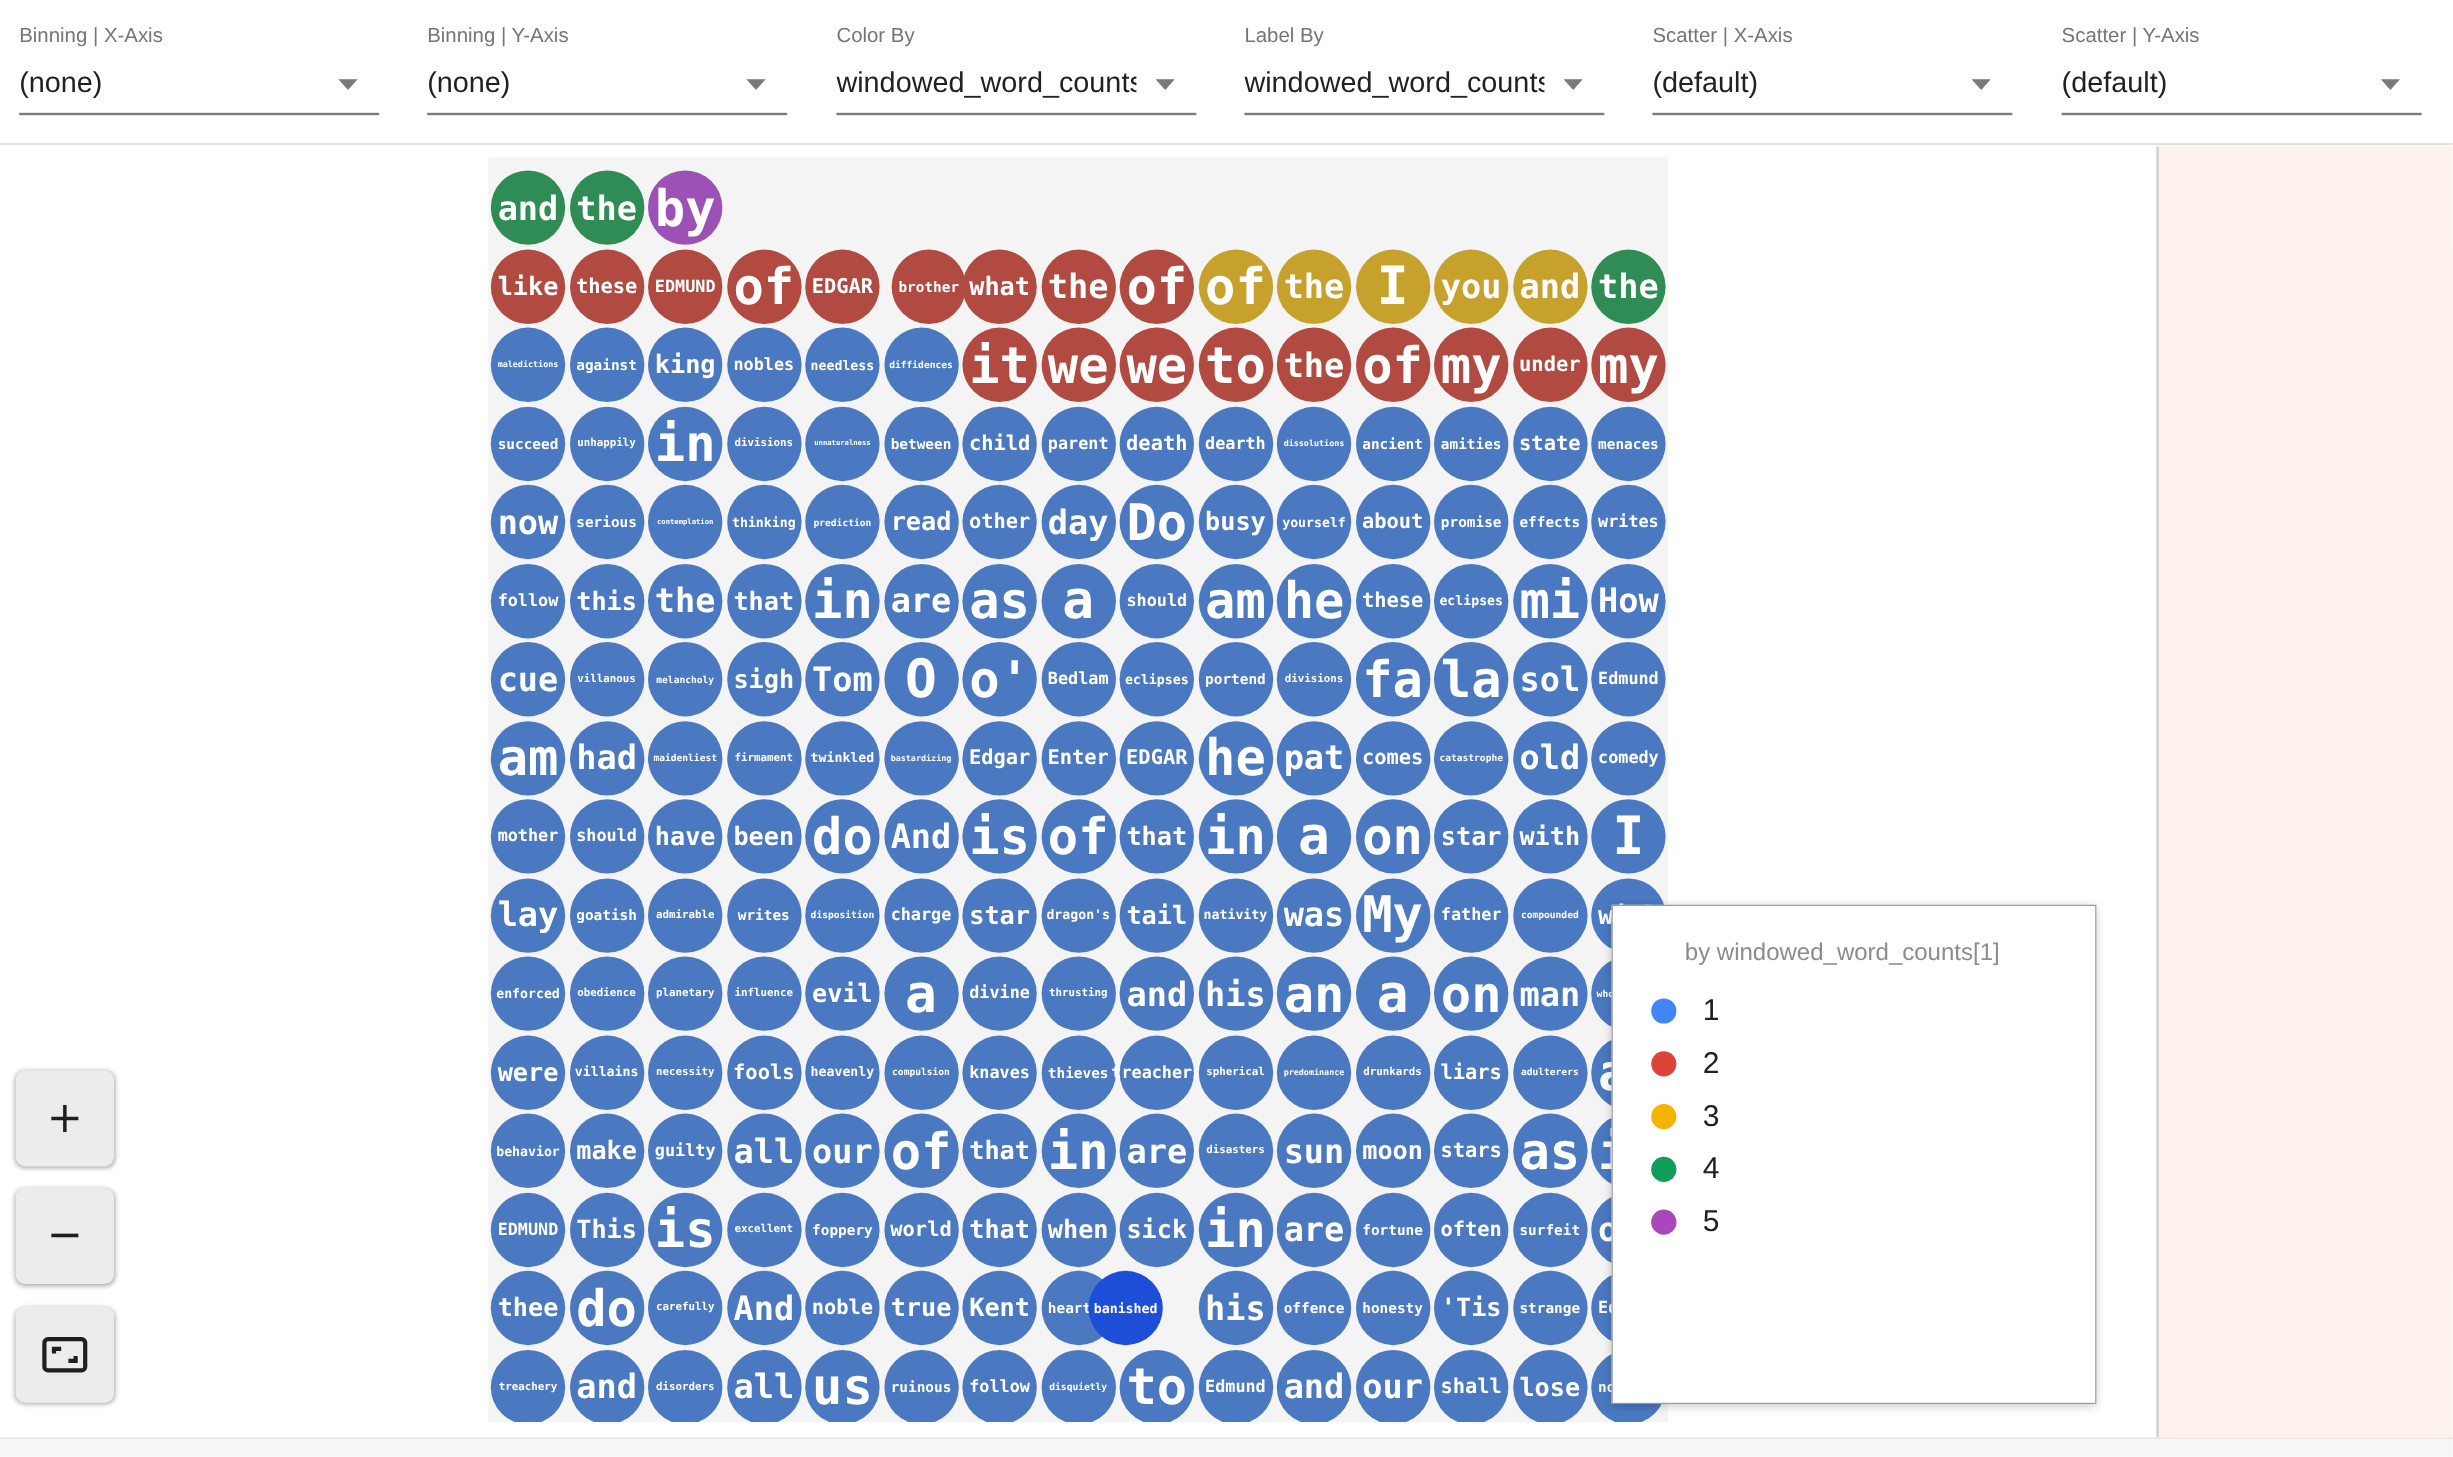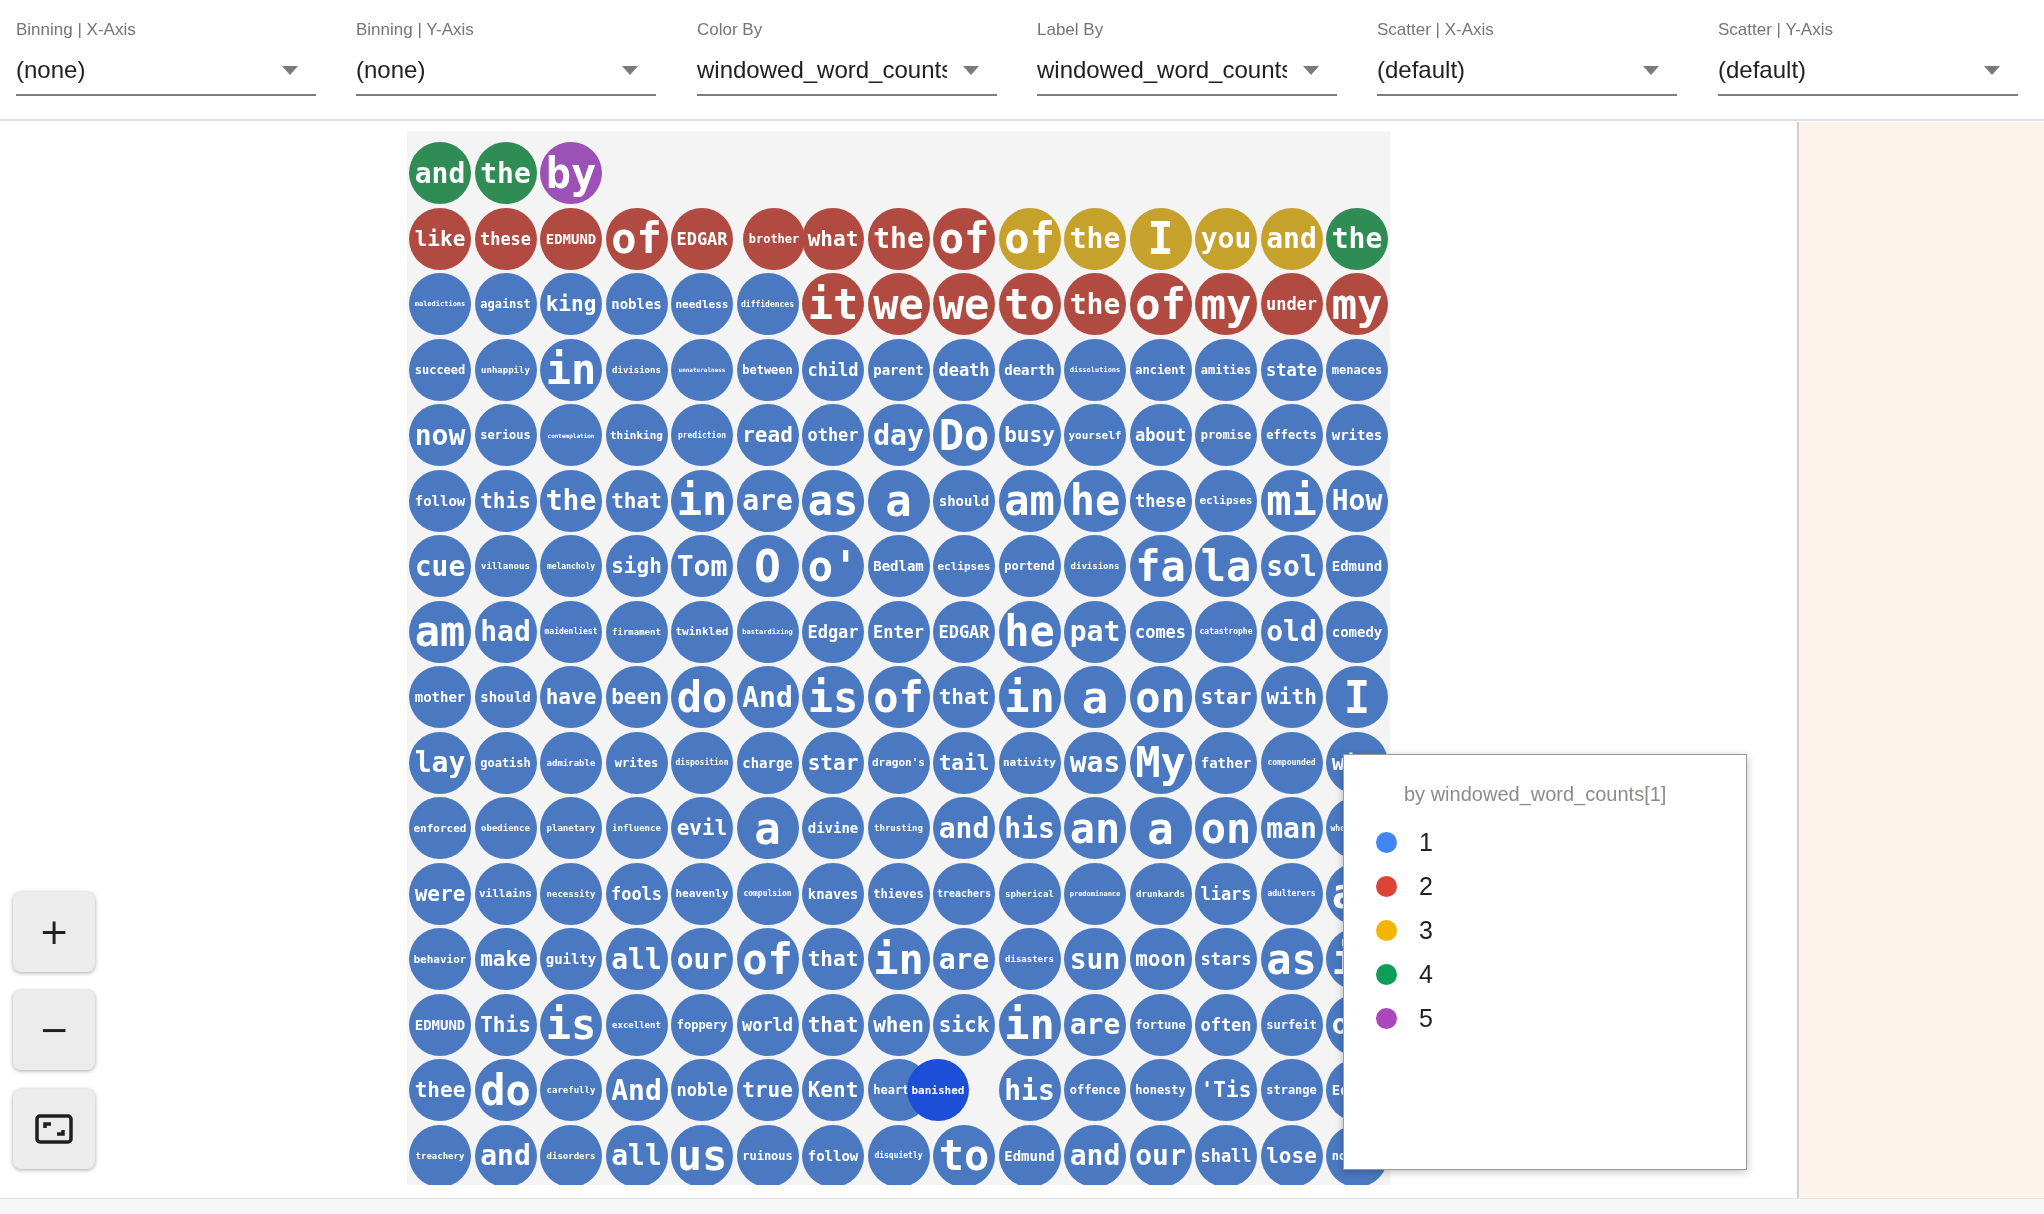--- a/index.html
+++ b/index.html
@@ -261,21 +261,21 @@
     <div class="bubble" style="left: 853.5px; top: 666px; background: rgb(74, 121, 193); font-size: 28px;">man</div>
     <div class="bubble" style="left: 919px; top: 666px; background: rgb(74, 121, 193); font-size: 8px;">whoremaster</div>
     <div class="bubble" style="left: 2px; top: 731.5px; background: rgb(74, 121, 193); font-size: 21px;">were</div>
     <div class="bubble" style="left: 67.5px; top: 731.5px; background: rgb(74, 121, 193); font-size: 11px;">villains</div>
     <div class="bubble" style="left: 133px; top: 731.5px; background: rgb(74, 121, 193); font-size: 9px;">necessity</div>
     <div class="bubble" style="left: 198.5px; top: 731.5px; background: rgb(74, 121, 193); font-size: 17px;">fools</div>
     <div class="bubble" style="left: 264px; top: 731.5px; background: rgb(74, 121, 193); font-size: 11px;">heavenly</div>
     <div class="bubble" style="left: 329.5px; top: 731.5px; background: rgb(74, 121, 193); font-size: 8px;">compulsion</div>
     <div class="bubble" style="left: 395px; top: 731.5px; background: rgb(74, 121, 193); font-size: 14px;">knaves</div>
     <div class="bubble" style="left: 460.5px; top: 731.5px; background: rgb(74, 121, 193); font-size: 12px;">thieves</div>
-    <div class="bubble" style="left: 526px; top: 731.5px; background: rgb(74, 121, 193); font-size: 10px;">treachers</div>
+    <div class="bubble" style="left: 526px; top: 731.5px; background: rgb(74, 121, 193); font-size: 14px;">treachers</div>
     <div class="bubble" style="left: 591.5px; top: 731.5px; background: rgb(74, 121, 193); font-size: 9px;">spherical</div>
     <div class="bubble" style="left: 657px; top: 731.5px; background: rgb(74, 121, 193); font-size: 7px;">predominance</div>
     <div class="bubble" style="left: 722.5px; top: 731.5px; background: rgb(74, 121, 193); font-size: 9px;">drunkards</div>
     <div class="bubble" style="left: 788px; top: 731.5px; background: rgb(74, 121, 193); font-size: 17px;">liars</div>
     <div class="bubble" style="left: 853.5px; top: 731.5px; background: rgb(74, 121, 193); font-size: 8px;">adulterers</div>
     <div class="bubble" style="left: 919px; top: 731.5px; background: rgb(74, 121, 193); font-size: 42px;">an</div>
     <div class="bubble" style="left: 2px; top: 797px; background: rgb(74, 121, 193); font-size: 11px;">behavior</div>
     <div class="bubble" style="left: 67.5px; top: 797px; background: rgb(74, 121, 193); font-size: 21px;">make</div>
     <div class="bubble" style="left: 133px; top: 797px; background: rgb(74, 121, 193); font-size: 14px;">guilty</div>
     <div class="bubble" style="left: 198.5px; top: 797px; background: rgb(74, 121, 193); font-size: 28px;">all</div>

